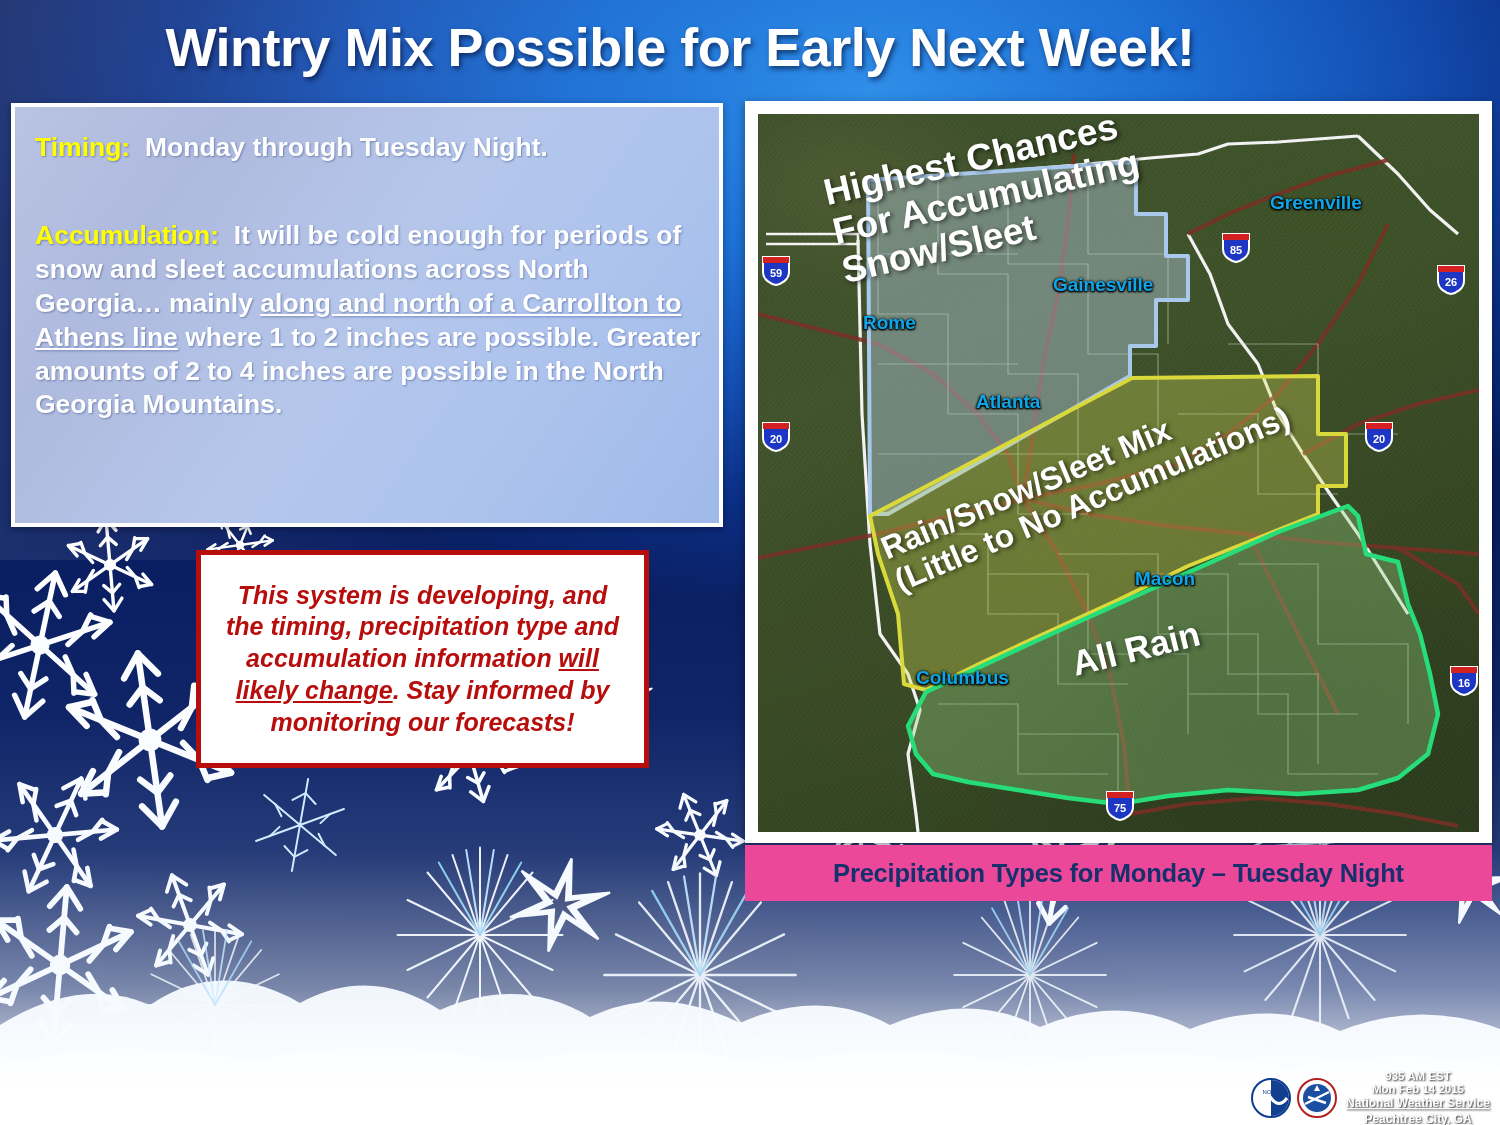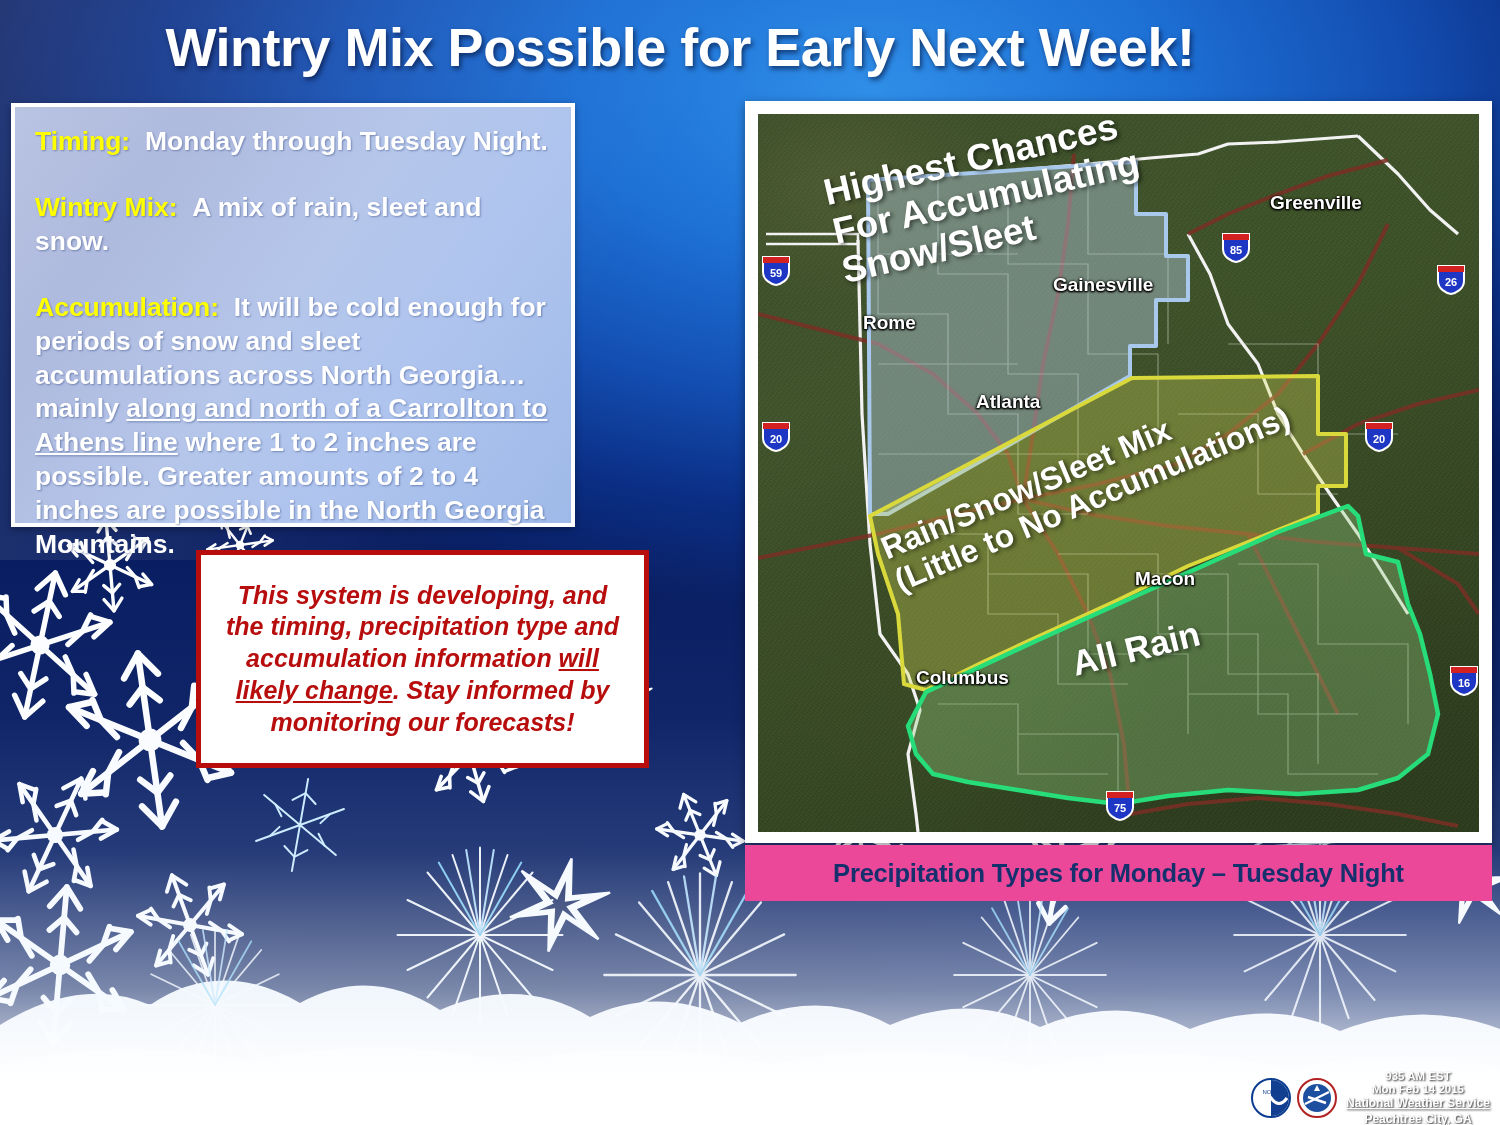--- a/index.html
+++ b/index.html
@@ -38,25 +38,25 @@
   
   .title{
     position:absolute;left:0;top:16px;width:1360px;text-align:center;
     color:#ffffff;font-weight:bold;font-size:54px;letter-spacing:-.5px;
     text-shadow:2px 3px 5px rgba(0,10,45,.6);
     font-family:"Liberation Sans", sans-serif;
   }
 
   
   .infobox{
-    position:absolute;left:11px;top:103px;width:564px;height:424px;
+    position:absolute;left:11px;top:103px;width:712px;height:424px;
     border:4px solid #ffffff;
     background:linear-gradient(125deg,#b9c3e2 0%,#aebade 22%,#b5c6ea 48%,#aec4ee 70%,#9fb9e8 100%);
     box-shadow:0 2px 7px rgba(0,0,0,.35);
-    box-sizing:border-box;padding:18px 18px 10px 20px;
+    box-sizing:border-box;padding:24px 18px 10px 20px;
   }
   .infobox p{
     margin:0 0 10px 0;color:#ffffff;font-weight:bold;font-size:26.5px;line-height:1.28;
     text-shadow:1px 1px 2px rgba(40,60,120,.45);
   }
   .infobox .lbl{color:#ffff00;}
   .infobox .ul{text-decoration:underline;}
   .gap{height:22px;}
 
   
@@ -91,21 +91,21 @@
   }
   .terrain-noise{position:absolute;inset:0;opacity:.5;
     background-image:
       repeating-linear-gradient(37deg, rgba(255,255,255,.035) 0 1px, rgba(0,0,0,.04) 1px 3px),
       repeating-linear-gradient(-52deg, rgba(120,150,80,.05) 0 2px, rgba(20,30,10,.05) 2px 4px);
   }
   .mapsvg{position:absolute;inset:0;}
 
   
   .city{
-    position:absolute;color:#ffffff;font-weight:bold;font-size:19px;
+    position:absolute;color:#0ea5e9;font-weight:bold;font-size:19px;
     text-shadow:0 0 3px #000,1px 1px 2px #000,-1px 1px 2px #000;
     white-space:nowrap;
   }
   
   .zonelab{
     position:absolute;color:#ffffff;font-weight:bold;white-space:nowrap;
     text-shadow:2px 2px 4px rgba(0,0,0,.55);
     font-family:"Liberation Sans", sans-serif;line-height:1.08;
   }
 
@@ -304,24 +304,20 @@
   </div>
 
   <div class="title">Wintry Mix Possible for Early Next Week!</div>
 
   <div class="infobox">
     <p>
       <span class="lbl">Timing:</span>
       &nbsp;<span>Monday through Tuesday Night.</span>
     </p>
     <div class="gap"></div>
-    <p>
-      <span class="lbl">Wintry Mix:</span>
-      &nbsp;<span>A mix of rain, sleet and snow.</span>
-    </p>
     <div class="gap"></div>
     <p>
       <span class="lbl">Accumulation:</span>
       &nbsp;<span>It will be cold enough for periods of snow and sleet accumulations across North Georgia… mainly </span><span class="ul">along and north of a Carrollton to Athens line</span><span> where 1 to 2 inches are possible. Greater amounts of 2 to 4 inches are possible in the North Georgia Mountains.</span>
     </p>
   </div>
 
   <div class="warnbox">
     <p><span>This system is developing, and the timing, precipitation type and accumulation  information </span><span class="ul">will likely change</span><span>. Stay informed by monitoring our forecasts!</span></p>
   </div>

